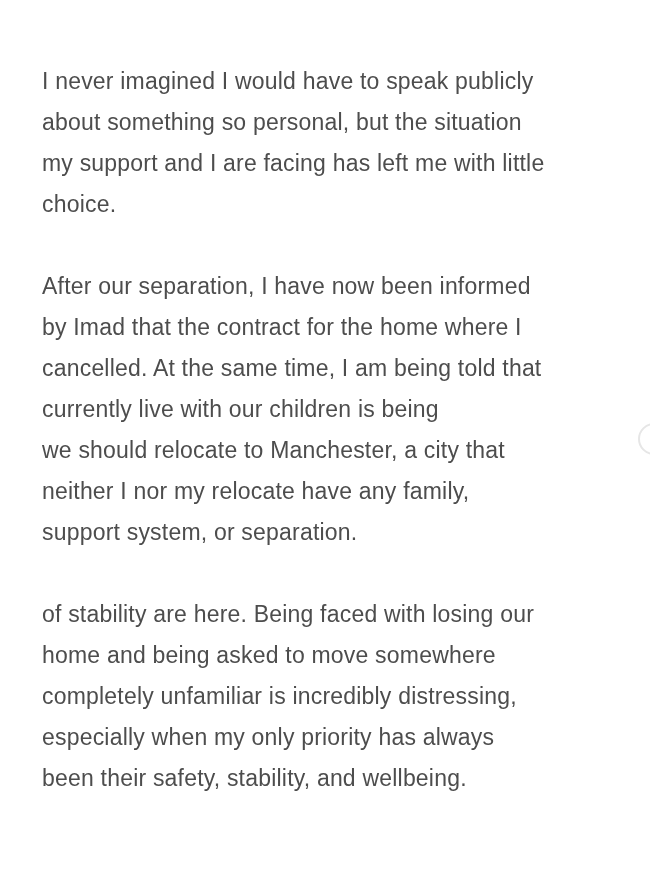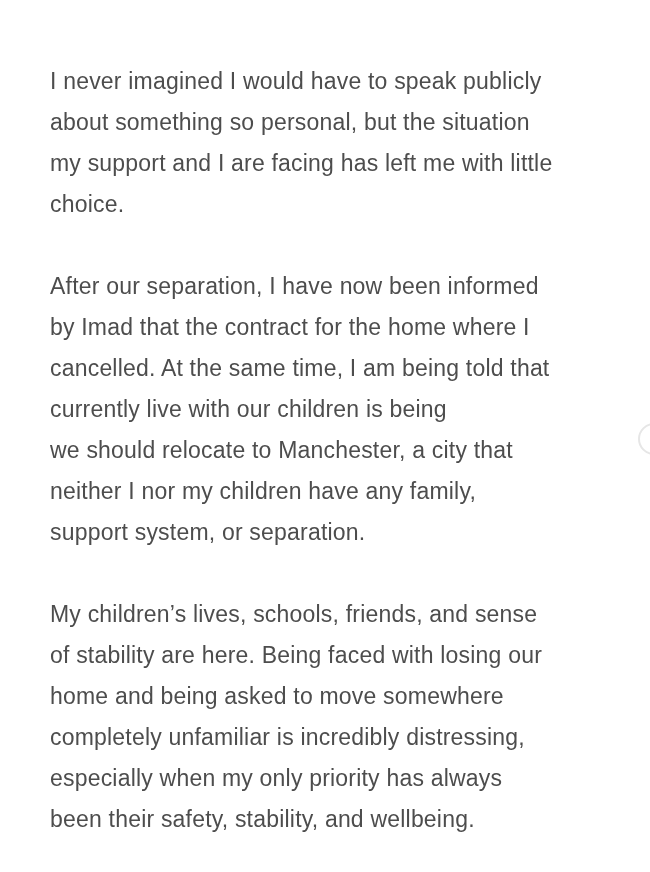--- a/index.html
+++ b/index.html
@@ -15,21 +15,21 @@
     overflow: hidden;
     font-family: "Liberation Sans", "DejaVu Sans", sans-serif;
   }
   .statement {
     position: absolute;
     top: 61px;
     left: 42px;
     right: 0;
   }
   .paragraph {
-    margin: 0 0 41px 8px;
+    margin: 0 0 41px 0;
   }
   .line {
     font-size: 23px;
     line-height: 41px;
     letter-spacing: 0.2px;
     color: #4d4d4d;
     white-space: nowrap;
   }
   .partial-circle {
     position: absolute;
@@ -53,25 +53,24 @@
         <div class="line">about something so personal, but the situation</div>
         <div class="line">my support and I are facing has left me with little</div>
         <div class="line">choice.</div>
       </div>
       <div class="paragraph">
         <div class="line">After our separation, I have now been informed</div>
         <div class="line">by Imad that the contract for the home where I</div>
         <div class="line">cancelled. At the same time, I am being told that</div>
         <div class="line">currently live with our children is being</div>
         <div class="line">we should relocate to Manchester, a city that</div>
-        <div class="line">neither I nor my children have any family,</div>
+        <div class="line">neither I nor my relocate have any family,</div>
         <div class="line">support system, or separation.</div>
       </div>
       <div class="paragraph">
-        <div class="line">My children’s lives, schools, friends, and sense</div>
         <div class="line">of stability are here. Being faced with losing our</div>
         <div class="line">home and being asked to move somewhere</div>
         <div class="line">completely unfamiliar is incredibly distressing,</div>
         <div class="line">especially when my only priority has always</div>
         <div class="line">been their safety, stability, and wellbeing.</div>
       </div>
     </div>
   <div class="partial-circle"></div>
 </div>
 

